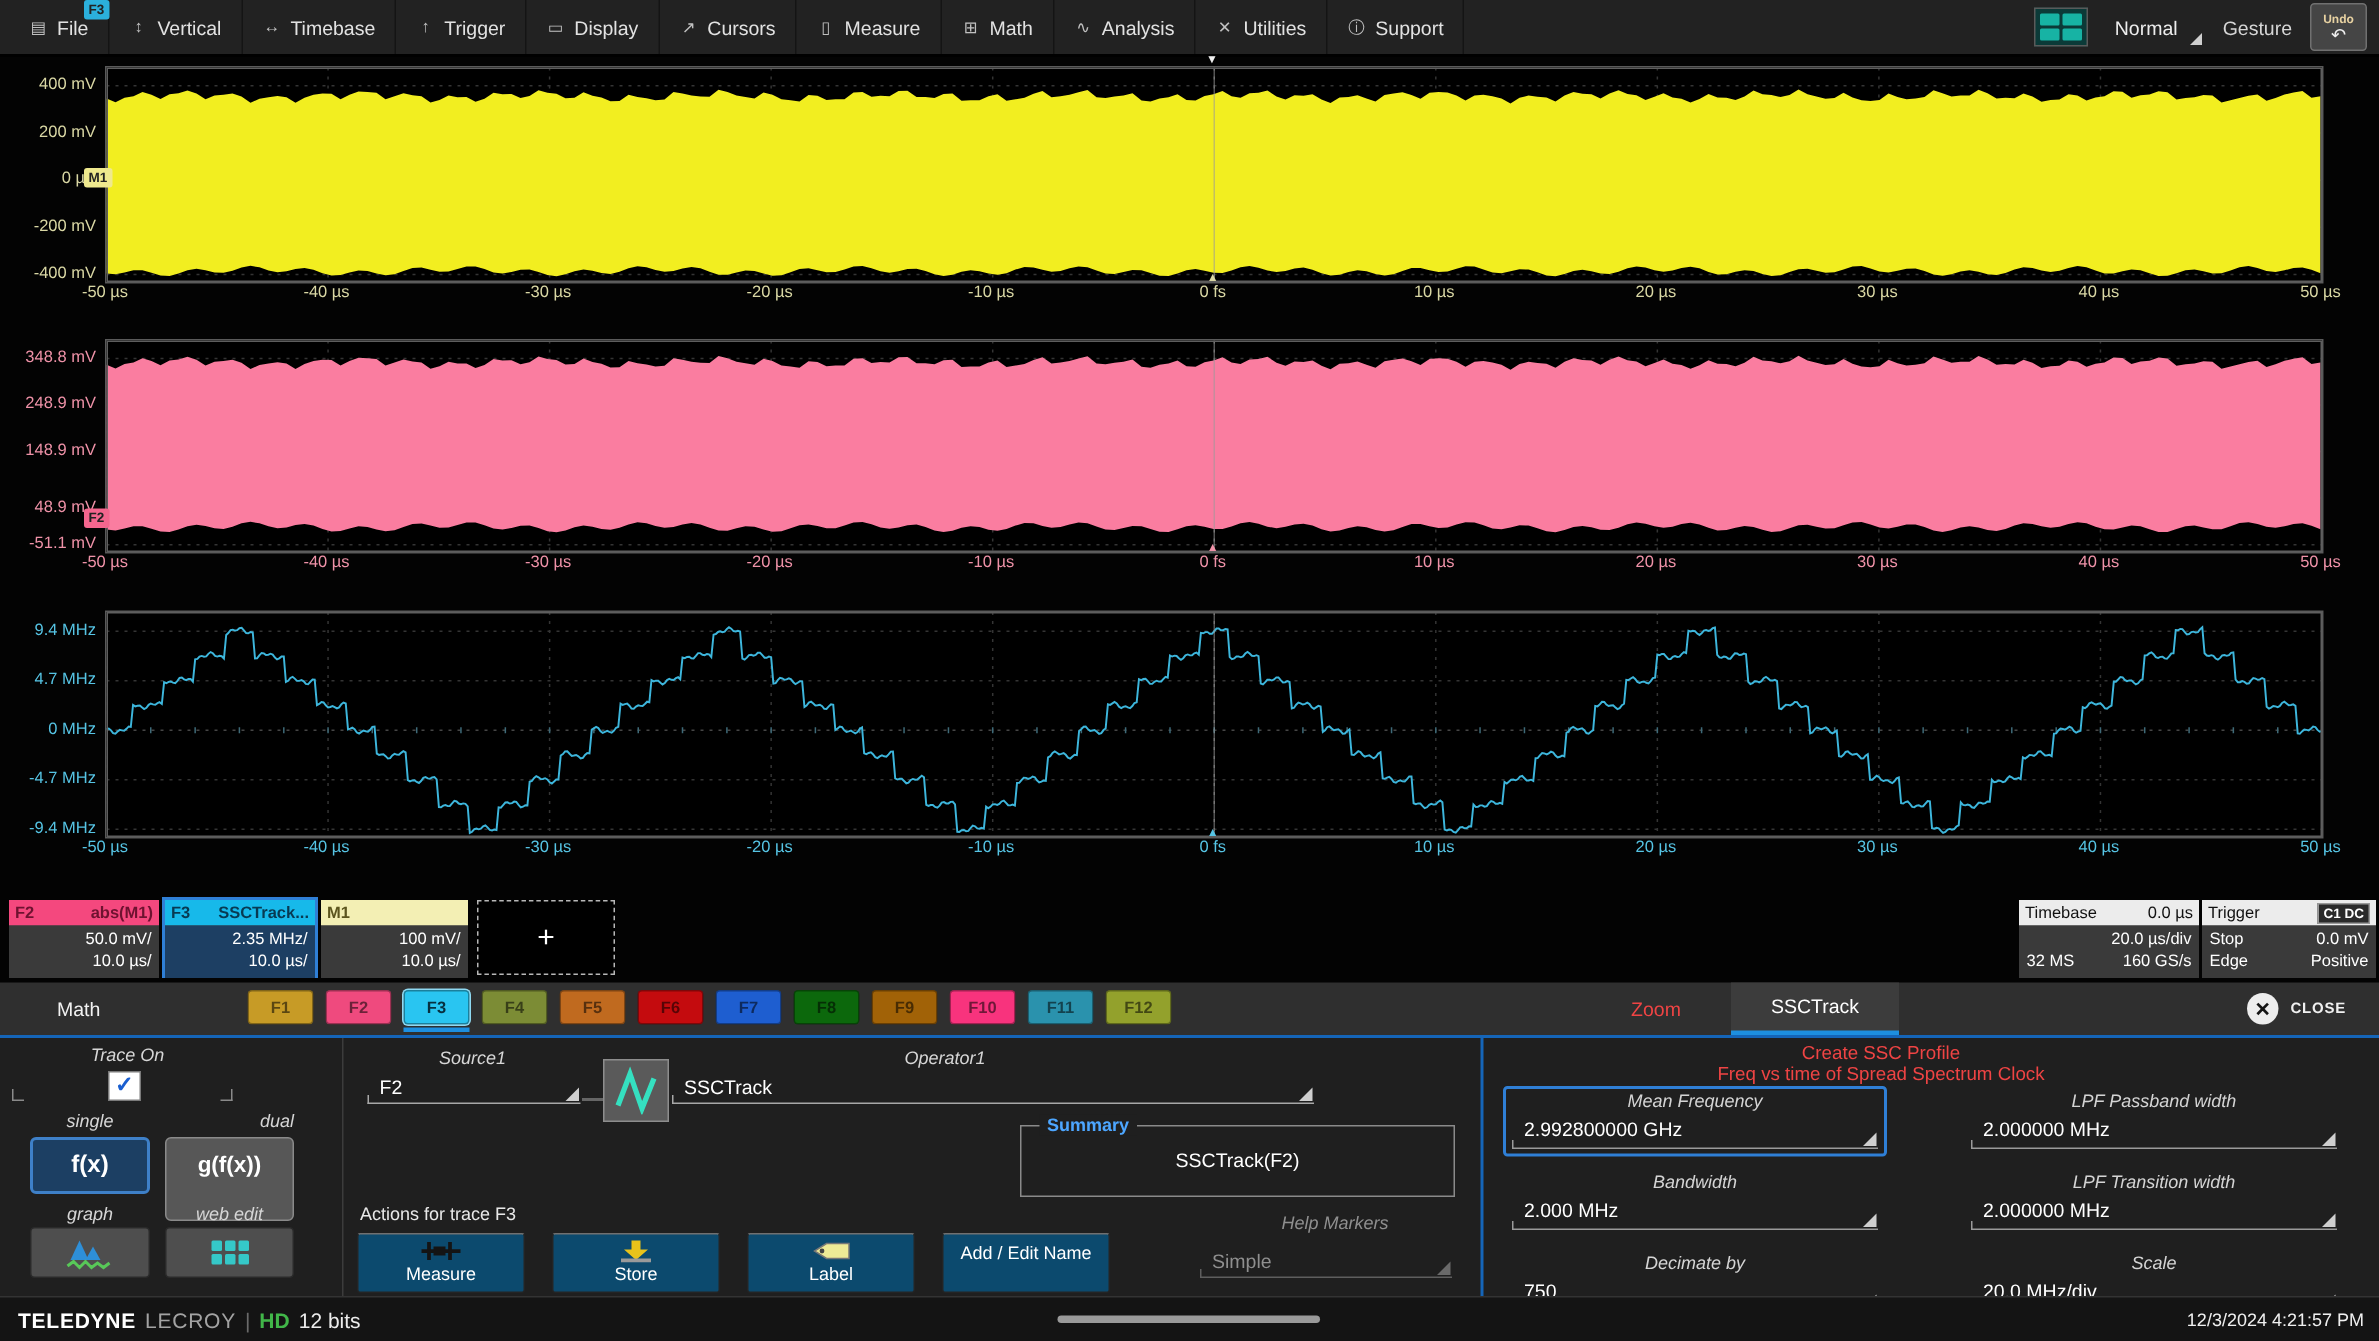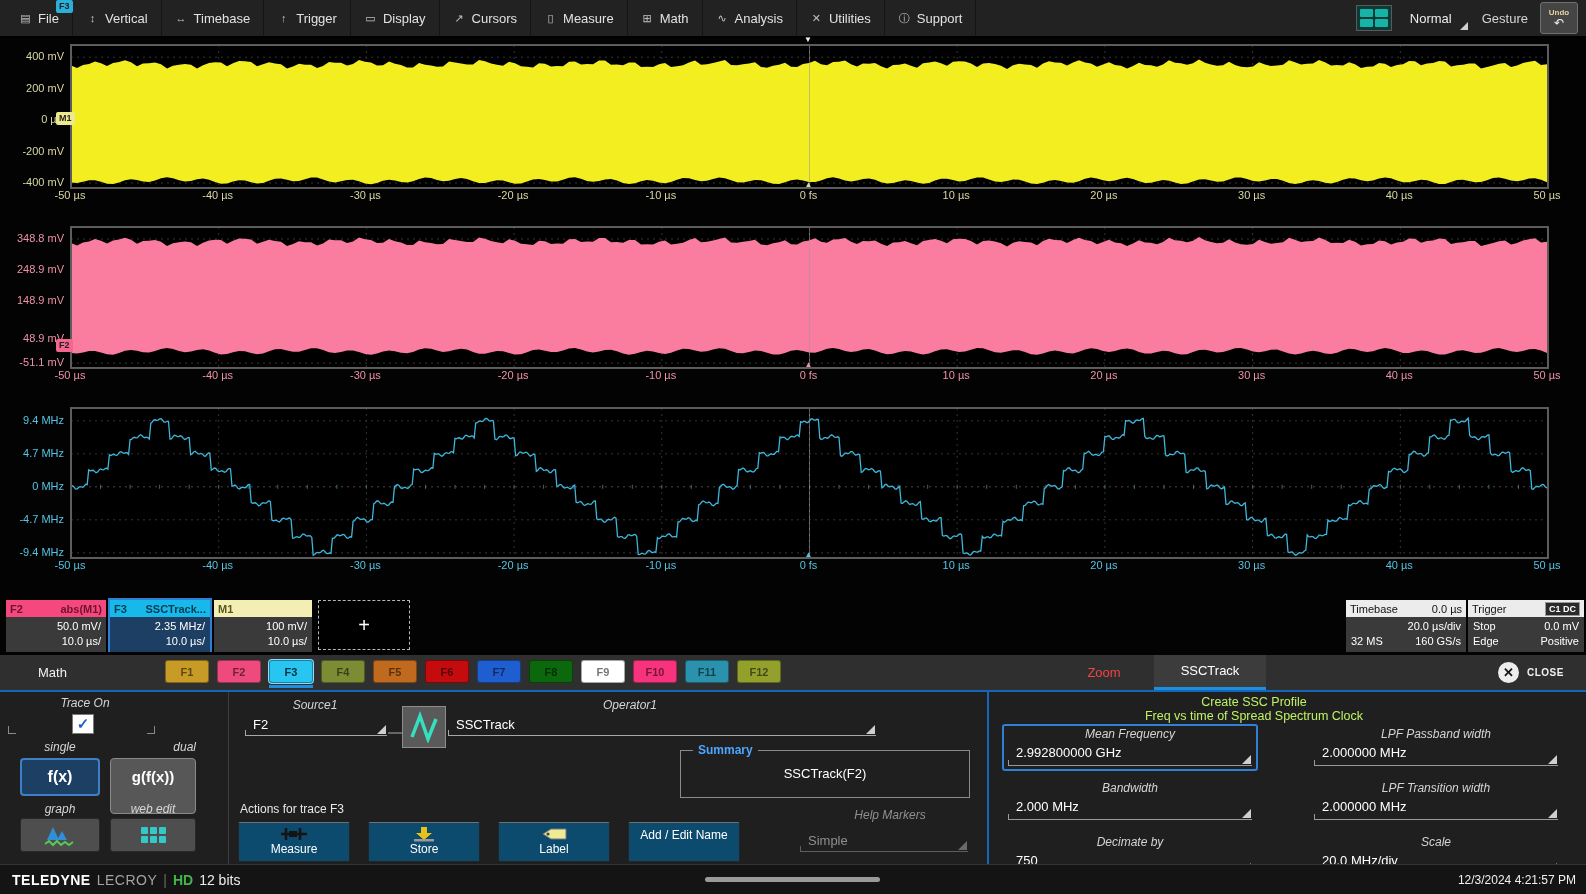--- a/index.html
+++ b/index.html
@@ -95,21 +95,21 @@
   .summary-box{position:absolute;border:1px solid #8a8a8a;}
   .summary-legend{position:absolute;left:12px;top:-8px;background:#1f1f1f;padding:0 5px;color:#4da6ff;
                   font-weight:bold;font-size:12px;}
   .summary-value{position:absolute;left:0;right:0;top:15px;text-align:center;color:#fff;font-size:13px;}
   .sec-label{position:absolute;font-size:12px;color:#e8e8e8;}
   .act-btn{position:absolute;top:130px;width:112px;height:40px;background:#0c4a6e;border:1px solid #242424;
            border-top:1px solid #707070;border-radius:2px;text-align:center;box-sizing:border-box;}
   .act-ico{display:block;margin:3px auto 0;}
   .act-label{font-size:12px;color:#fff;line-height:14px;}
   .act-label2{font-size:12px;color:#fff;line-height:15px;padding-top:5px;white-space:normal;}
-  .ssc-title{position:absolute;left:988px;width:532px;text-align:center;font-size:12.5px;color:#bef264;}
+  .ssc-title{position:absolute;left:988px;width:532px;text-align:center;font-size:12.5px;color:#ef4444;}
   .ssc-grid{position:absolute;left:1002px;top:32px;display:grid;grid-template-columns:256px 256px;
             column-gap:50px;row-gap:7px;}
   .ssc-cell{position:relative;padding:3px 6px 5px;}
   .ssc-cell.sel{border:2px solid #2f7fd6;border-radius:3px;padding:1px 4px 3px;}
   .ssc-label{font-style:italic;color:#d4d4d4;font-size:12px;text-align:center;height:16px;}
   .ufield{position:relative;border-bottom:1px solid #9a9a9a;height:20px;color:#fff;font-size:13px;
           padding:2px 14px 0 8px;text-align:left;}
   .ufield::before{content:"";position:absolute;left:0;bottom:-1px;height:6px;border-left:1px solid #9a9a9a;}
   .ufield::after{content:"";position:absolute;right:1px;bottom:1px;width:0;height:0;
           border-left:9px solid transparent;border-bottom:9px solid #cfcfcf;}
@@ -205,21 +205,21 @@
     <div class="close-label">CLOSE</div>
   <div class="fbtn" style="left: 165px; background: rgb(199, 155, 38);">F1</div>
       <div class="fbtn" style="left: 217px; background: rgb(239, 74, 126);">F2</div>
       <div class="fbtn fsel" style="left: 269px; background: rgb(41, 197, 241);">F3</div>
       <div class="fsel-bar" style="left: 269px;"></div>
       <div class="fbtn" style="left: 321px; background: rgb(124, 140, 53);">F4</div>
       <div class="fbtn" style="left: 373px; background: rgb(192, 106, 31);">F5</div>
       <div class="fbtn" style="left: 425px; background: rgb(196, 11, 14);">F6</div>
       <div class="fbtn" style="left: 477px; background: rgb(30, 94, 208);">F7</div>
       <div class="fbtn" style="left: 529px; background: rgb(12, 104, 12);">F8</div>
-      <div class="fbtn" style="left: 581px; background: #ffffff;">F9</div>
+      <div class="fbtn" style="left: 581px; background: #a16207;">F9</div>
       <div class="fbtn" style="left: 633px; background: rgb(248, 51, 125);">F10</div>
       <div class="fbtn" style="left: 685px; background: rgb(42, 146, 173);">F11</div>
       <div class="fbtn" style="left: 737px; background: rgb(147, 161, 44);">F12</div>
     </div>
 
   <div class="dialog">
     <div class="vsep"></div>
     <div class="blue-sep"></div>
 
     <div class="ilabel" style="left:25px;top:4px;width:120px;">Trace On</div>

